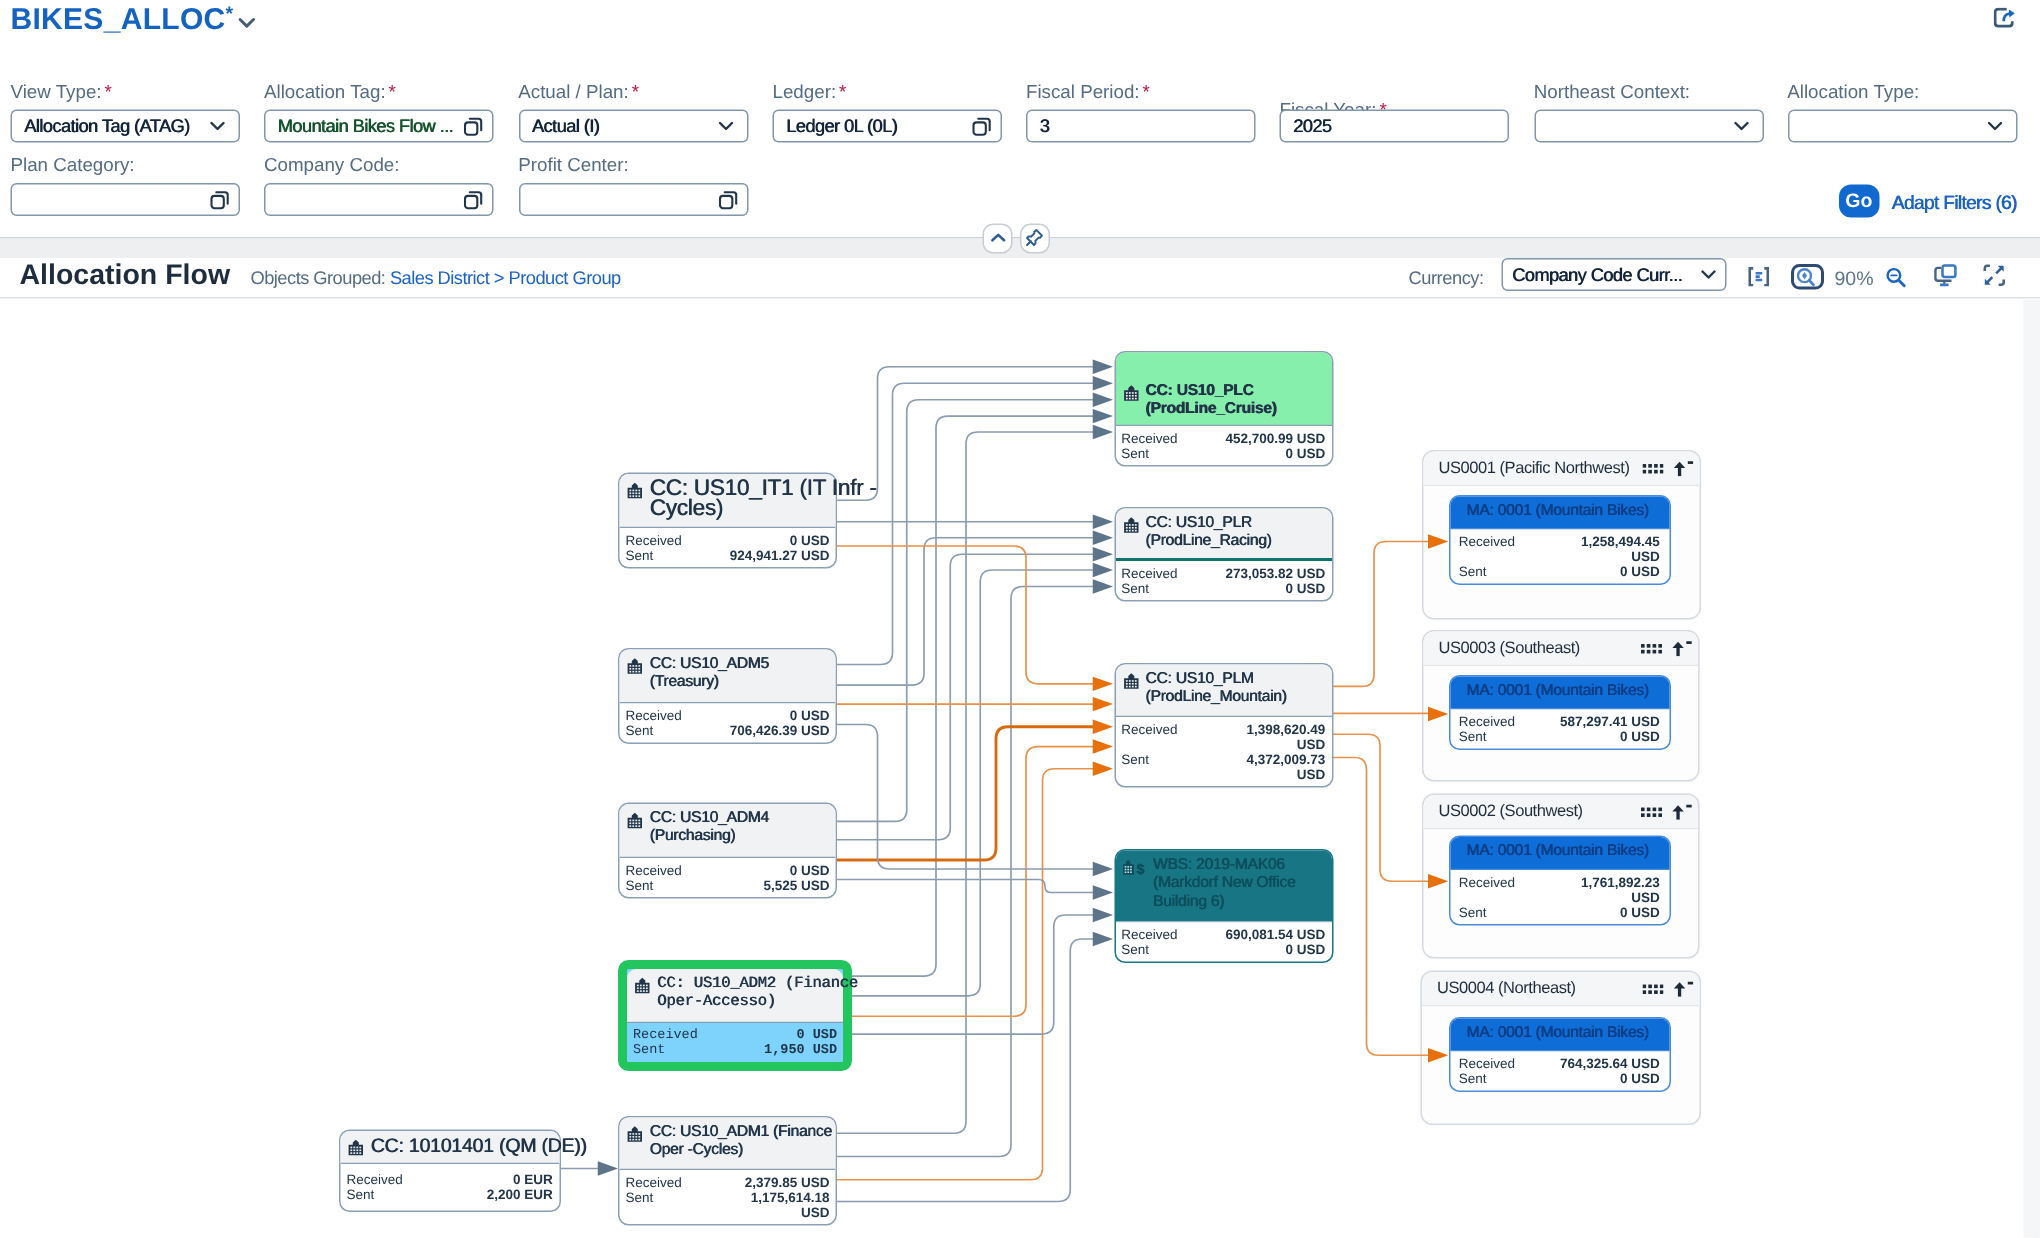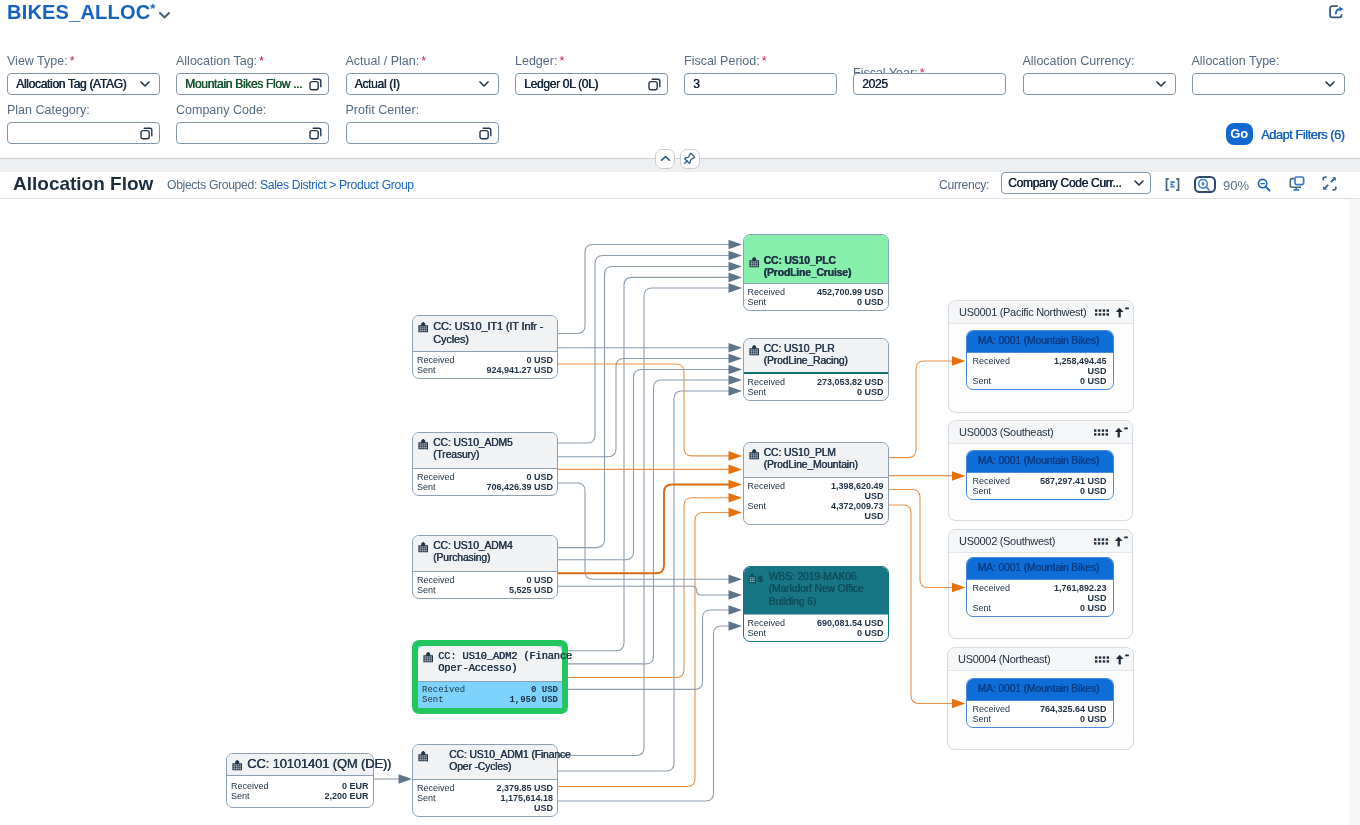--- a/index.html
+++ b/index.html
@@ -35,21 +35,21 @@
     <svg style="position:absolute;left:648px;top:77.5px" width="13" height="13" viewBox="0 0 13 13">
       <rect x="1" y="3.6" width="8.2" height="8.2" rx="2" fill="none" stroke="#223548" stroke-width="1.4"></rect>
       <path d="M4.2 1.2 H10 Q11.8 1.2 11.8 3 V8.8" fill="none" stroke="#223548" stroke-width="1.4" stroke-linecap="round"></path>
     </svg>
     <div style="position:absolute;left:684px;top:54px;font-size:12.5px;color:#556b82;white-space:nowrap">Fiscal Period:<span style="color:#c01744;margin-left:2px">*</span></div>
     <div style="position:absolute;left:684px;top:73px;width:153px;height:22px;background:#fff;border:1px solid #8296ab;border-radius:4px;box-sizing:border-box"></div>
     <div style="position:absolute;left:693px;top:77px;font-size:12.1px;font-weight:400;color:#13243a;white-space:nowrap;letter-spacing:-0.35px;text-shadow:0.45px 0 0 currentColor">3</div>
     <div style="position:absolute;left:853px;top:66px;font-size:12.5px;color:#556b82;white-space:nowrap">Fiscal Year:<span style="color:#c01744;margin-left:2px">*</span></div>
     <div style="position:absolute;left:853px;top:73px;width:153px;height:22px;background:#fff;border:1px solid #8296ab;border-radius:4px;box-sizing:border-box"></div>
     <div style="position:absolute;left:862px;top:77px;font-size:12.1px;font-weight:400;color:#13243a;white-space:nowrap;letter-spacing:-0.35px;text-shadow:0.45px 0 0 currentColor">2025</div>
-    <div style="position:absolute;left:1022.5px;top:54px;font-size:12.5px;color:#556b82;white-space:nowrap">Allocation Currency:</div>
+    <div style="position:absolute;left:1022.5px;top:54px;font-size:12.5px;color:#556b82;white-space:nowrap">Northeast Context:</div>
     <div style="position:absolute;left:1022.5px;top:73px;width:153px;height:22px;background:#fff;border:1px solid #8296ab;border-radius:4px;box-sizing:border-box"></div>
     <svg style="position:absolute;left:1155.5px;top:79.75px" width="10" height="8.5" viewBox="0 0 10 8.5">
       <path d="M1 2 L5.0 6.0 L9 2" fill="none" stroke="#223548" stroke-width="1.6" stroke-linecap="round" stroke-linejoin="round"></path>
     </svg>
     <div style="position:absolute;left:1191.5px;top:54px;font-size:12.5px;color:#556b82;white-space:nowrap">Allocation Type:</div>
     <div style="position:absolute;left:1191.5px;top:73px;width:153px;height:22px;background:#fff;border:1px solid #8296ab;border-radius:4px;box-sizing:border-box"></div>
     <svg style="position:absolute;left:1324.5px;top:79.75px" width="10" height="8.5" viewBox="0 0 10 8.5">
       <path d="M1 2 L5.0 6.0 L9 2" fill="none" stroke="#223548" stroke-width="1.6" stroke-linecap="round" stroke-linejoin="round"></path>
     </svg>
     <div style="position:absolute;left:7px;top:103px;font-size:12.5px;color:#556b82;white-space:nowrap">Plan Category:</div>
@@ -247,21 +247,21 @@
       <path d="M728.5 590.2 L742 595.0 L728.5 599.8 Z" fill="#5e7488"></path>
       <path d="M728.5 605.2 L742 610.0 L728.5 614.8 Z" fill="#5e7488"></path>
       <path d="M728.5 621.2 L742 626.0 L728.5 630.8 Z" fill="#5e7488"></path>
       <path d="M398.5 774.2 L412 779 L398.5 783.8 Z" fill="#5e7488"></path>
       <path d="M952.0 356.2 L965.5 361.0 L952.0 365.8 Z" fill="#e8700a"></path>
       <path d="M952.0 471.2 L965.5 476.0 L952.0 480.8 Z" fill="#e8700a"></path>
       <path d="M952.0 582.7 L965.5 587.5 L952.0 592.3 Z" fill="#e8700a"></path>
       <path d="M952.0 698.7 L965.5 703.5 L952.0 708.3 Z" fill="#e8700a"></path>
     </svg>
     <div style="position:absolute;left:412px;top:315.3px;width:144px;border:1px solid #8ba0b5;border-radius:7px;background:#fff;z-index:2;font-family:'Liberation Sans',sans-serif">
-      <div style="background:#f0f2f4;color:#223548;border-bottom:1px solid #8ba0b5;border-radius:6px 6px 0 0;min-height:36px;box-sizing:border-box;display:flex;gap:4px;padding:4px 4px 3px 4px;font-size:11px;line-height:12.3px;font-weight:400;letter-spacing:-0.15px;text-shadow:0.45px 0 0 currentColor;white-space:nowrap">
+      <div style="background:#f0f2f4;color:#223548;border-bottom:1px solid #8ba0b5;border-radius:6px 6px 0 0;min-height:36px;box-sizing:border-box;display:flex;gap:4px;padding:4px 4px 3px 4px;font-size:15px;line-height:12.3px;font-weight:400;letter-spacing:-0.15px;text-shadow:0.45px 0 0 currentColor;white-space:nowrap">
         <svg width="12" height="12" viewBox="0 0 12 12" style="flex:none;margin-top:1px">
           <path fill="#223548" d="M4.2 2.6 L6.2 0.8 L8.2 2.6 L8.2 4.2 L11 4.2 L11 11.2 L1.4 11.2 L1.4 4.2 L4.2 4.2 Z"></path>
           <g fill="#eef1f4">
             <rect x="2.6" y="5.4" width="1.2" height="1.1"></rect>
             <rect x="4.6" y="5.4" width="1.2" height="1.1"></rect>
             <rect x="6.6" y="5.4" width="1.2" height="1.1"></rect>
             <rect x="8.6" y="5.4" width="1.2" height="1.1"></rect>
             <rect x="2.6" y="7.3" width="1.2" height="1.1"></rect>
             <rect x="4.6" y="7.3" width="1.2" height="1.1"></rect>
             <rect x="6.6" y="7.3" width="1.2" height="1.1"></rect>
@@ -375,21 +375,21 @@
           <div style="white-space:nowrap">Received</div>
           <div style="font-weight:700;text-align:right">0 USD</div>
         </div>
         <div style="display:flex;justify-content:space-between;align-items:flex-start">
           <div style="white-space:nowrap">Sent</div>
           <div style="font-weight:700;text-align:right">1,950 USD</div>
         </div>
       </div>
     </div>
     <div style="position:absolute;left:412px;top:743.5px;width:144px;border:1px solid #8ba0b5;border-radius:7px;background:#fff;z-index:2;font-family:'Liberation Sans',sans-serif">
-      <div style="background:#f0f2f4;color:#223548;border-bottom:1px solid #8ba0b5;border-radius:6px 6px 0 0;min-height:35px;box-sizing:border-box;display:flex;gap:20px;padding:4px 4px 3px 4px;font-size:10.4px;line-height:12.3px;font-weight:400;letter-spacing:-0.15px;text-shadow:0.45px 0 0 currentColor;white-space:nowrap">
+      <div style="background:#f0f2f4;color:#223548;border-bottom:1px solid #8ba0b5;border-radius:6px 6px 0 0;min-height:35px;box-sizing:border-box;display:flex;gap:4px;padding:4px 4px 3px 4px;font-size:10.4px;line-height:12.3px;font-weight:400;letter-spacing:-0.15px;text-shadow:0.45px 0 0 currentColor;white-space:nowrap">
         <svg width="12" height="12" viewBox="0 0 12 12" style="flex:none;margin-top:1px">
           <path fill="#223548" d="M4.2 2.6 L6.2 0.8 L8.2 2.6 L8.2 4.2 L11 4.2 L11 11.2 L1.4 11.2 L1.4 4.2 L4.2 4.2 Z"></path>
           <g fill="#eef1f4">
             <rect x="2.6" y="5.4" width="1.2" height="1.1"></rect>
             <rect x="4.6" y="5.4" width="1.2" height="1.1"></rect>
             <rect x="6.6" y="5.4" width="1.2" height="1.1"></rect>
             <rect x="8.6" y="5.4" width="1.2" height="1.1"></rect>
             <rect x="2.6" y="7.3" width="1.2" height="1.1"></rect>
             <rect x="4.6" y="7.3" width="1.2" height="1.1"></rect>
             <rect x="6.6" y="7.3" width="1.2" height="1.1"></rect>

